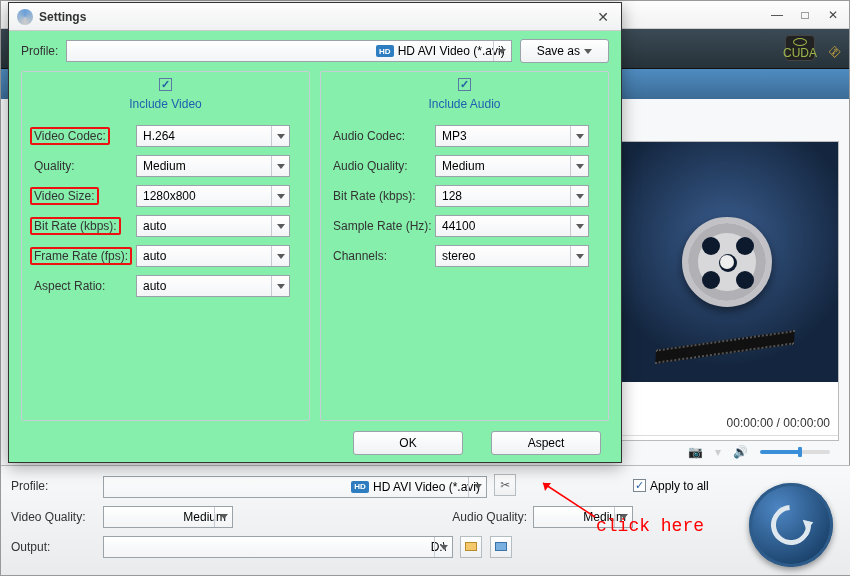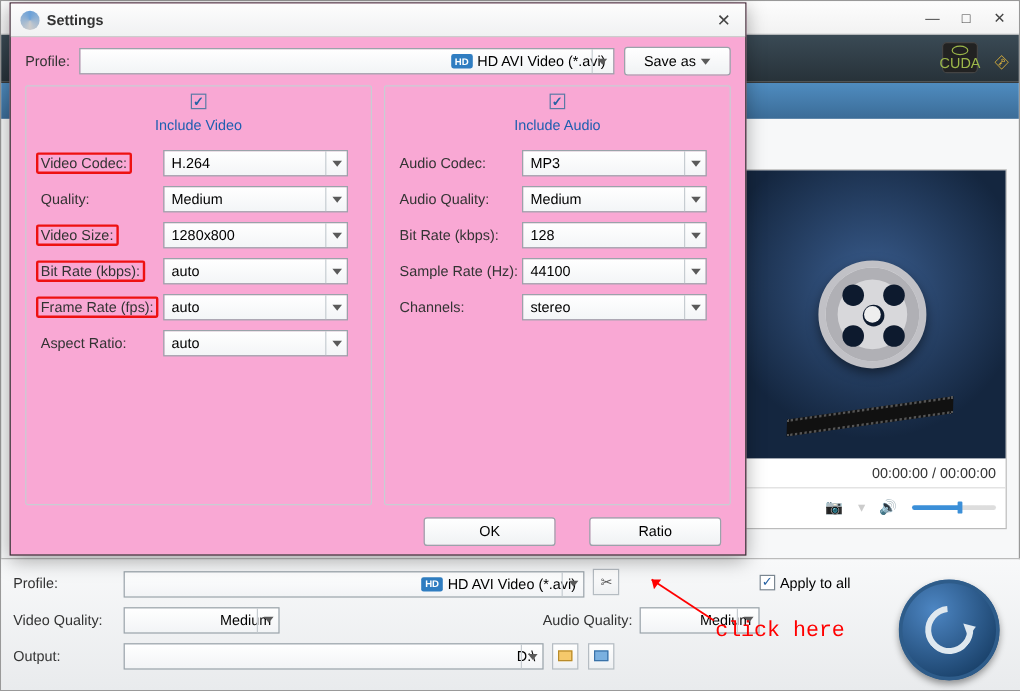--- a/index.html
+++ b/index.html
@@ -15,21 +15,21 @@
   .key-icon { position:absolute; right:10px; top:16px; color:#f5c23a; font-size:12px; transform:rotate(45deg);}
   .blue-strip { height: 30px; background: linear-gradient(#4f8cc0,#3b6c97); }
 
   .preview-panel { position:absolute; right:10px; top:140px; width:225px; height:300px; background:#fff; border:1px solid #bbb;}
   .preview-video { height:240px; background: radial-gradient(circle at 50% 40%, #3a5d8e 0%, #14263f 70%); display:flex; align-items:center; justify-content:center; position:relative;}
   .reel { width:90px; height:90px; border-radius:50%; background:#d8d8db; border:6px solid #c1c1c6; box-shadow: inset 0 0 0 10px #b0b0b5, 0 4px 10px rgba(0,0,0,.5); position:relative;}
   .reel::before,.reel::after { content:""; position:absolute; width:18px; height:18px; background:#0d1a2e; border-radius:50%; }
   .reel::before { left:14px; top:14px; box-shadow: 34px 0 #0d1a2e, 0 34px #0d1a2e, 34px 34px #0d1a2e, 17px 17px #0d1a2e; }
   .reel::after { left:50%; top:50%; width:14px; height:14px; margin:-7px; background:#eee; }
   .film-strip { position:absolute; bottom:28px; left:40px; width:140px; height:14px; background:#111; border-top:2px dotted #555; border-bottom:2px dotted #555; transform:rotate(-8deg) skewX(-10deg);}
-  .preview-time { height:24px; display:flex; justify-content:flex-end; align-items:center; padding:12px 8px; color:#333; }
+  .preview-time { height:24px; display:flex; justify-content:flex-end; align-items:center; padding:12px 8px; color:#333;margin-top:29px; }
   .preview-ctrls { height:32px; border-top:1px solid #ddd; display:flex; align-items:center; justify-content:flex-end; gap:12px; padding:0 8px;}
   .cam-icon, .vol-icon { color:#3b78b5; cursor:pointer; }
   .vol-slider { width:70px; height:4px; background:linear-gradient(to right,#3b8fd8 60%,#ddd 60%); border-radius:2px; position:relative;}
   .vol-slider::after{content:"";position:absolute;right:28px;top:-3px;width:4px;height:10px;background:#3b8fd8;border-radius:1px;}
 
   
   .bottom-area { position:absolute; left:0; bottom:0; width:850px; height:110px; border-top:1px solid #bbb; background:linear-gradient(#f8f9fa,#e9ebed); padding:8px 10px;}
   .bottom-grid { display:grid; grid-template-columns: 92px 340px 90px 100px auto; row-gap:8px; align-items:center;}
   .lbl { color:#333; }
   .combo { height:22px; border:1px solid #9aa3aa; background:linear-gradient(#fff,#f2f4f6); display:flex; align-items:center; padding:0 6px; position:relative;justify-content:flex-end; }
@@ -44,21 +44,21 @@
   .checkbox { width:13px; height:13px; border:1px solid #7a8690; background:#fff; display:inline-flex; align-items:center; justify-content:center; margin-right:4px;}
   .checkbox.checked::after{content:"✓"; font-size:11px; color:#2762a3; line-height:1;}
   .scissors{color:#5a5a5a;font-size:12px;}
 
   
   .annotation { position:absolute; pointer-events:none;}
   .arrow-svg { position:absolute; left:535px; top:477px; }
   .click-text { position:absolute; left:596px; top:516px; color:#f00; font-family:"Courier New",monospace; font-size:18px;}
 
   
-  .dialog { position:absolute; left:8px; top:2px; width:614px; height:461px; background:#f9a8d4; border:1px solid #333; box-shadow: 0 4px 16px rgba(0,0,0,.35);}
+  .dialog { position:absolute; left:8px; top:2px; width:614px; height:461px; background:#86efac; border:1px solid #333; box-shadow: 0 4px 16px rgba(0,0,0,.35);}
   .dlg-title { height:28px; background:linear-gradient(#fdfdfd,#f0f1f2); border-bottom:1px solid #ccc; display:flex; align-items:center; padding:0 8px;}
   .dlg-title .ico { width:16px;height:16px;border-radius:50%;background:conic-gradient(#6aa0d8,#ccc,#6aa0d8);margin-right:6px;}
   .dlg-title .t-text { font-weight:bold; color:#333;}
   .dlg-title .x { margin-left:auto; font-family:Arial; font-size:14px; color:#444; cursor:pointer; padding:0 4px;}
 
   .profile-row { display:flex; align-items:center; padding:8px 12px; gap:8px;}
   .profile-row .combo { flex:1;}
   .hd-icon { display:inline-flex; width:18px; height:12px; background:#2f7dc1; color:#fff; font-size:8px; font-weight:bold; align-items:center; justify-content:center; border-radius:2px; margin-right:4px;}
   .btn { height:24px; padding:0 16px; border:1px solid #9aa3aa; background:linear-gradient(#fff,#f0f2f4); border-radius:3px; display:flex; align-items:center; gap:4px; cursor:pointer;}
 
@@ -311,16 +311,16 @@
           </div>
         </div>
     </div>
   </div>
 
   <div class="dlg-footer">
     <div class="btn">
         <span>OK</span>
       </div>
     <div class="btn">
-        <span>Ratio</span>
+        <span>Aspect</span>
       </div>
   </div>
 </div>
 
 </body></html>

